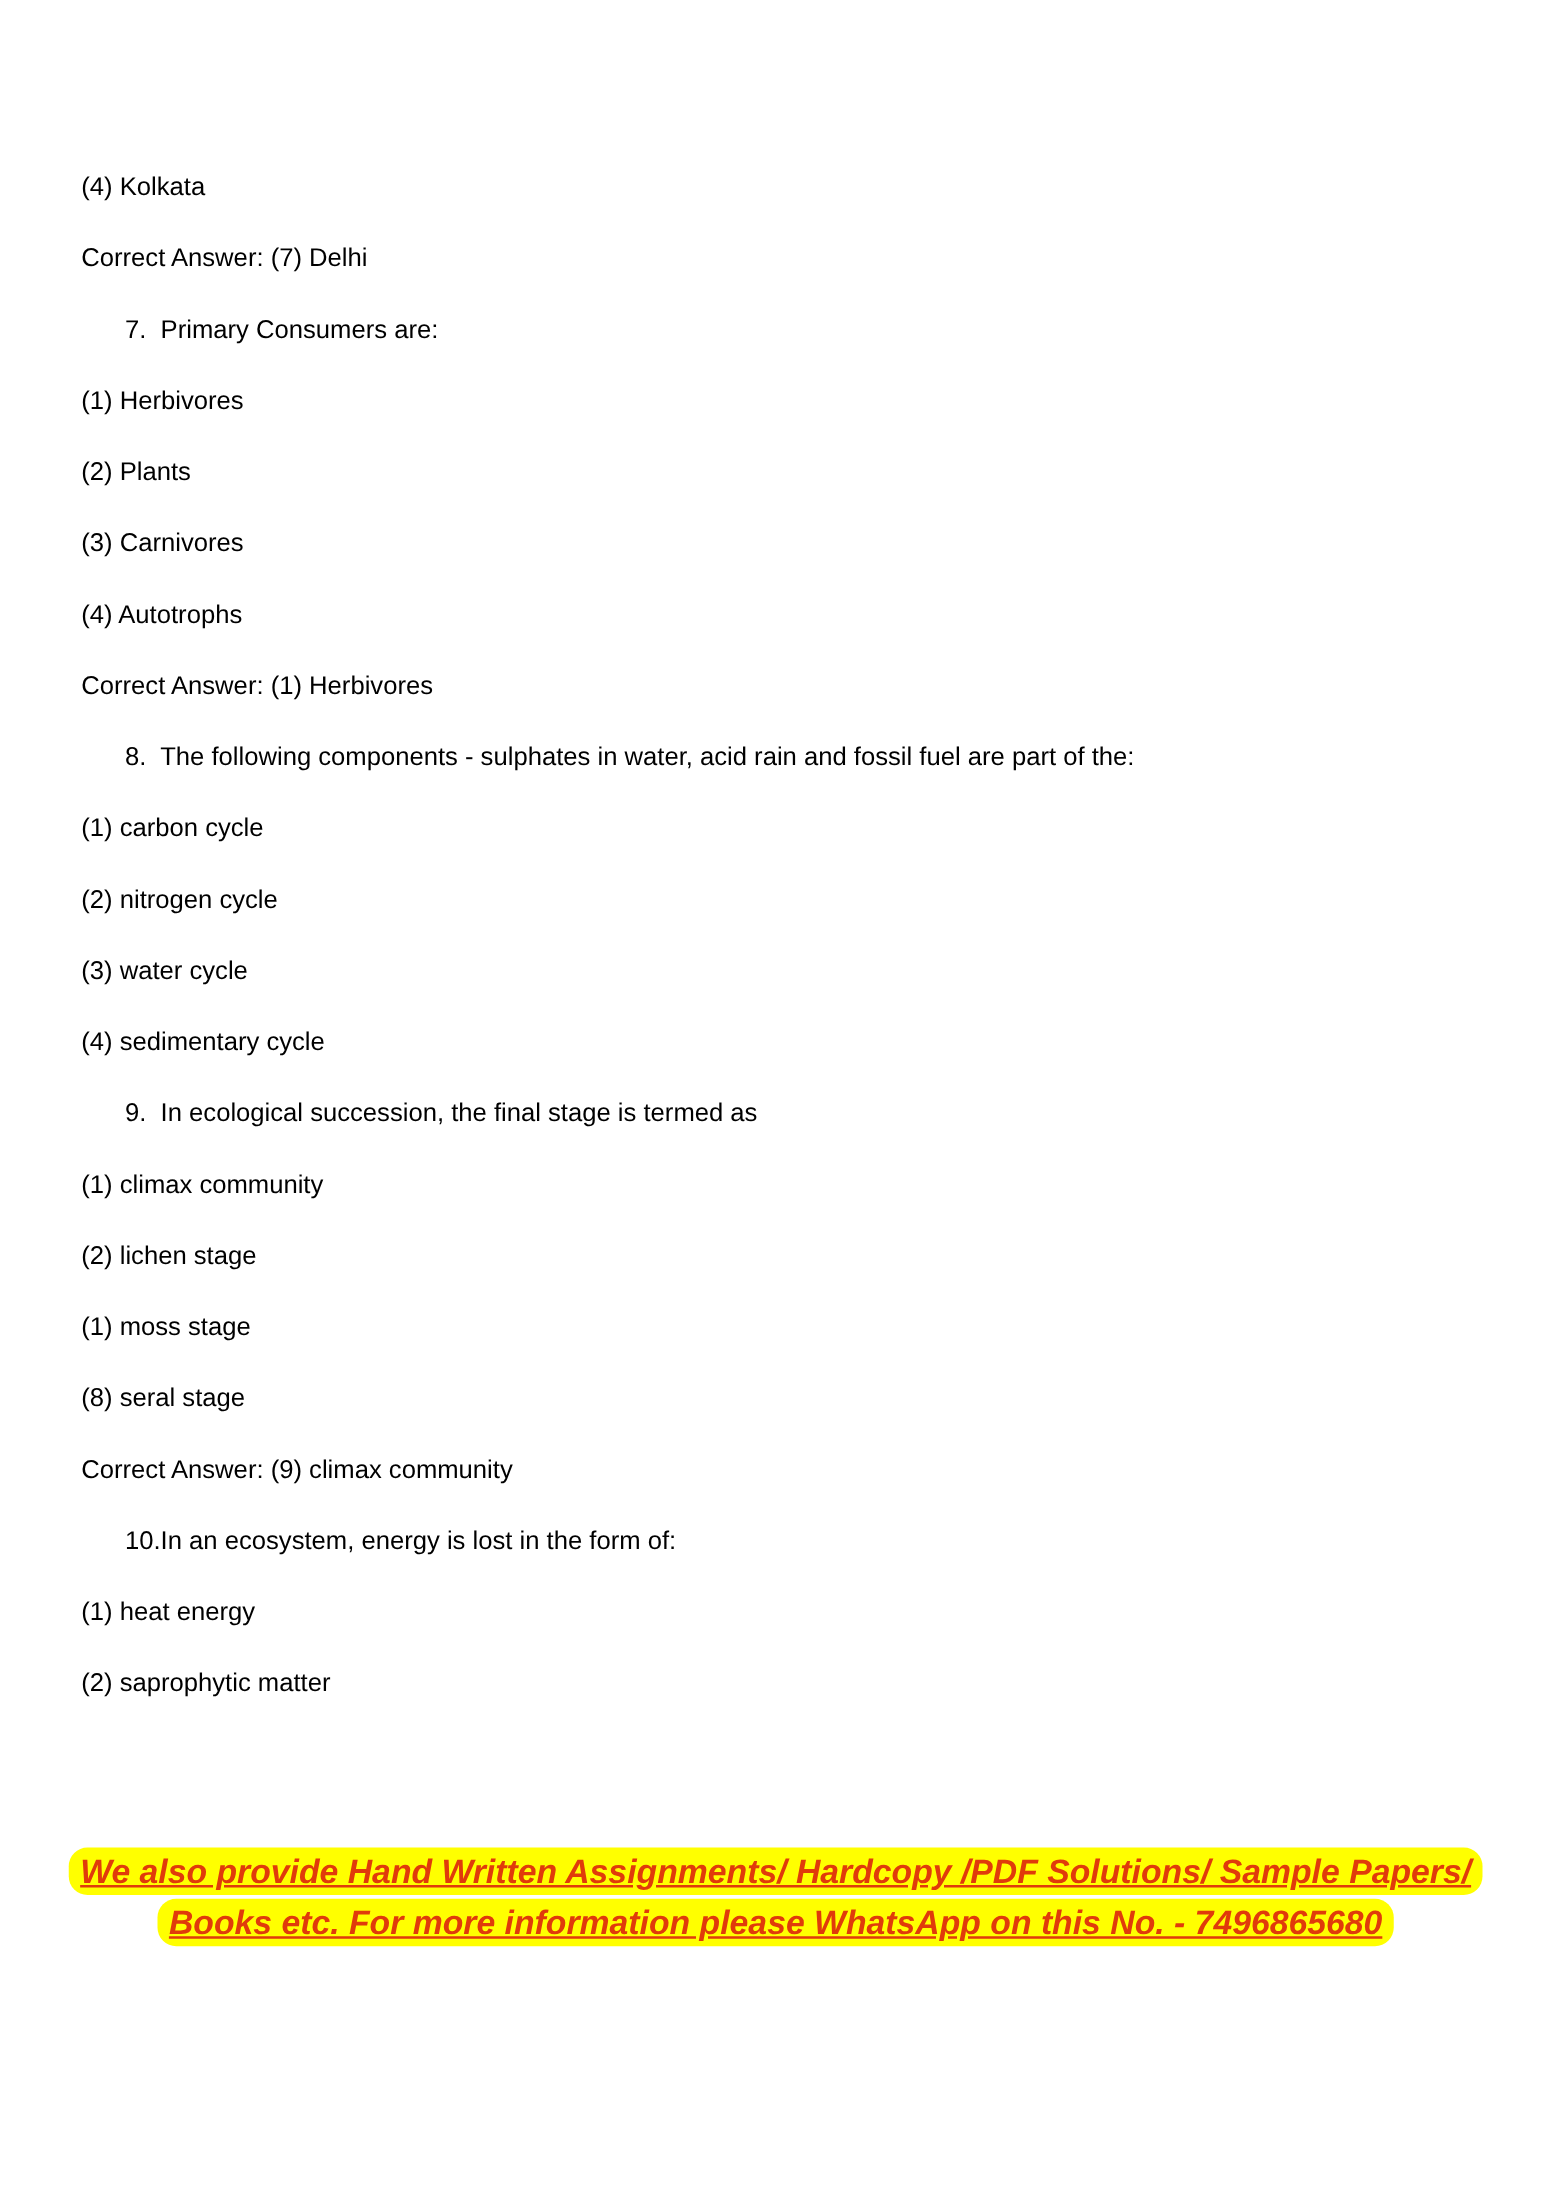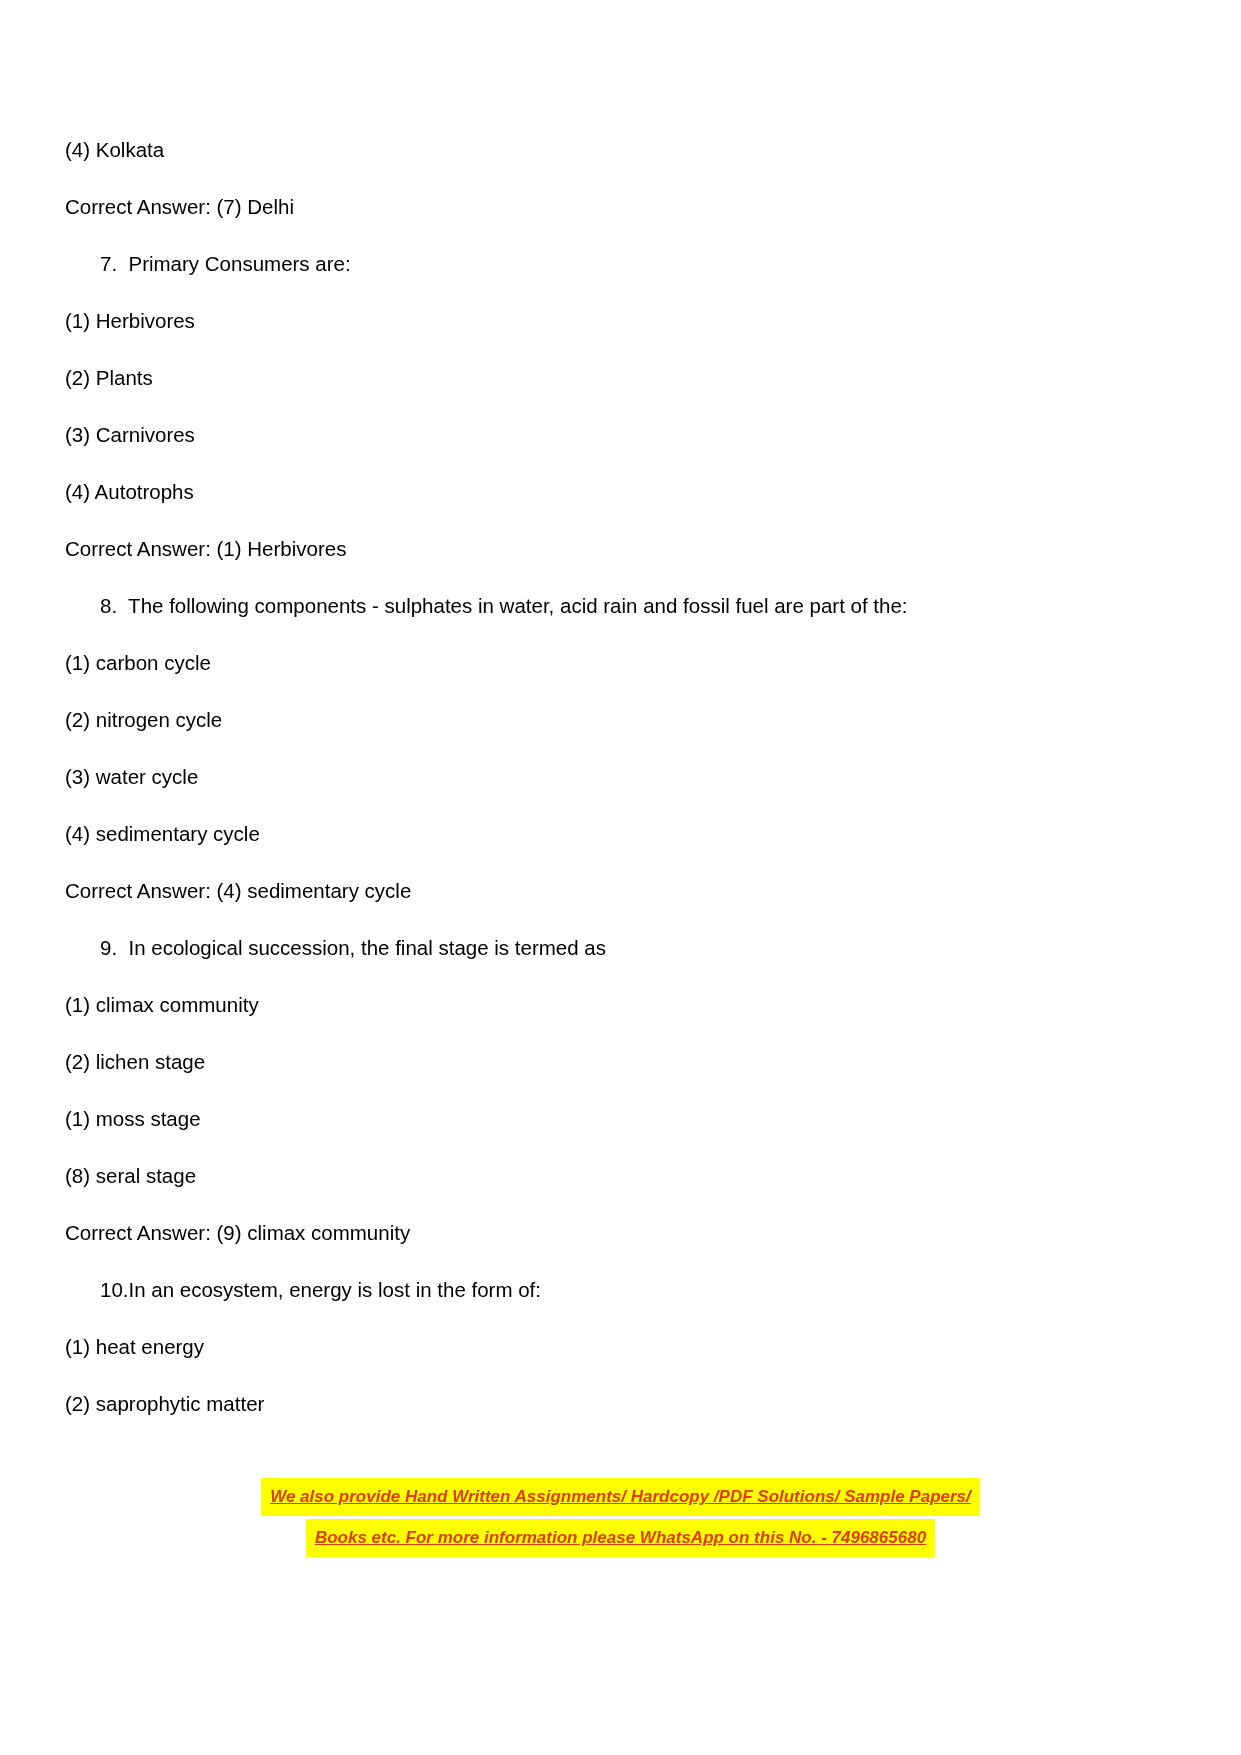--- a/index.html
+++ b/index.html
@@ -1,15 +1,15 @@
 <!DOCTYPE html>
 <html><head>
 <meta charset="utf-8">
 <style>
-  * { margin: 0; padding: 0; box-sizing: border-box; }
+  * { margin: 0; padding: 0; box-sizing: border-box; border-radius: 15px; }
   html, body { background: #ffffff; }
   body {
     width: 1241px;
     height: 1755px;
     position: relative;
     font-family: "Liberation Sans", sans-serif;
     color: #000000;
     overflow: hidden;
   }
   .page {
@@ -27,21 +27,21 @@
     padding-left: 35px;
   }
   .footer {
     position: absolute;
     top: 1478px;
     left: 0;
     right: 0;
     text-align: center;
     font-weight: bold;
     font-style: italic;
-    font-size: 17px;
+    font-size: 27px;
     line-height: 30px;
   }
   .footer .hl {
     display: inline-block;
     background: #ffff00;
     color: #e03b0b;
     text-decoration: underline;
     padding: 4px 9px;
     margin-bottom: 3px;
   }
@@ -56,21 +56,20 @@
   <p class="line">(1) Herbivores</p>
   <p class="line">(2) Plants</p>
   <p class="line">(3) Carnivores</p>
   <p class="line">(4) Autotrophs</p>
   <p class="line">Correct Answer: (1) Herbivores</p>
   <p class="line question">8.  The following components - sulphates in water, acid rain and fossil fuel are part of the:</p>
   <p class="line">(1) carbon cycle</p>
   <p class="line">(2) nitrogen cycle</p>
   <p class="line">(3) water cycle</p>
   <p class="line">(4) sedimentary cycle</p>
-  <p class="line">Correct Answer: (4) sedimentary cycle</p>
   <p class="line question">9.  In ecological succession, the final stage is termed as</p>
   <p class="line">(1) climax community</p>
   <p class="line">(2) lichen stage</p>
   <p class="line">(1) moss stage</p>
   <p class="line">(8) seral stage</p>
   <p class="line">Correct Answer: (9) climax community</p>
   <p class="line question">10.In an ecosystem, energy is lost in the form of:</p>
   <p class="line">(1) heat energy</p>
   <p class="line">(2) saprophytic matter</p>
 </div>

